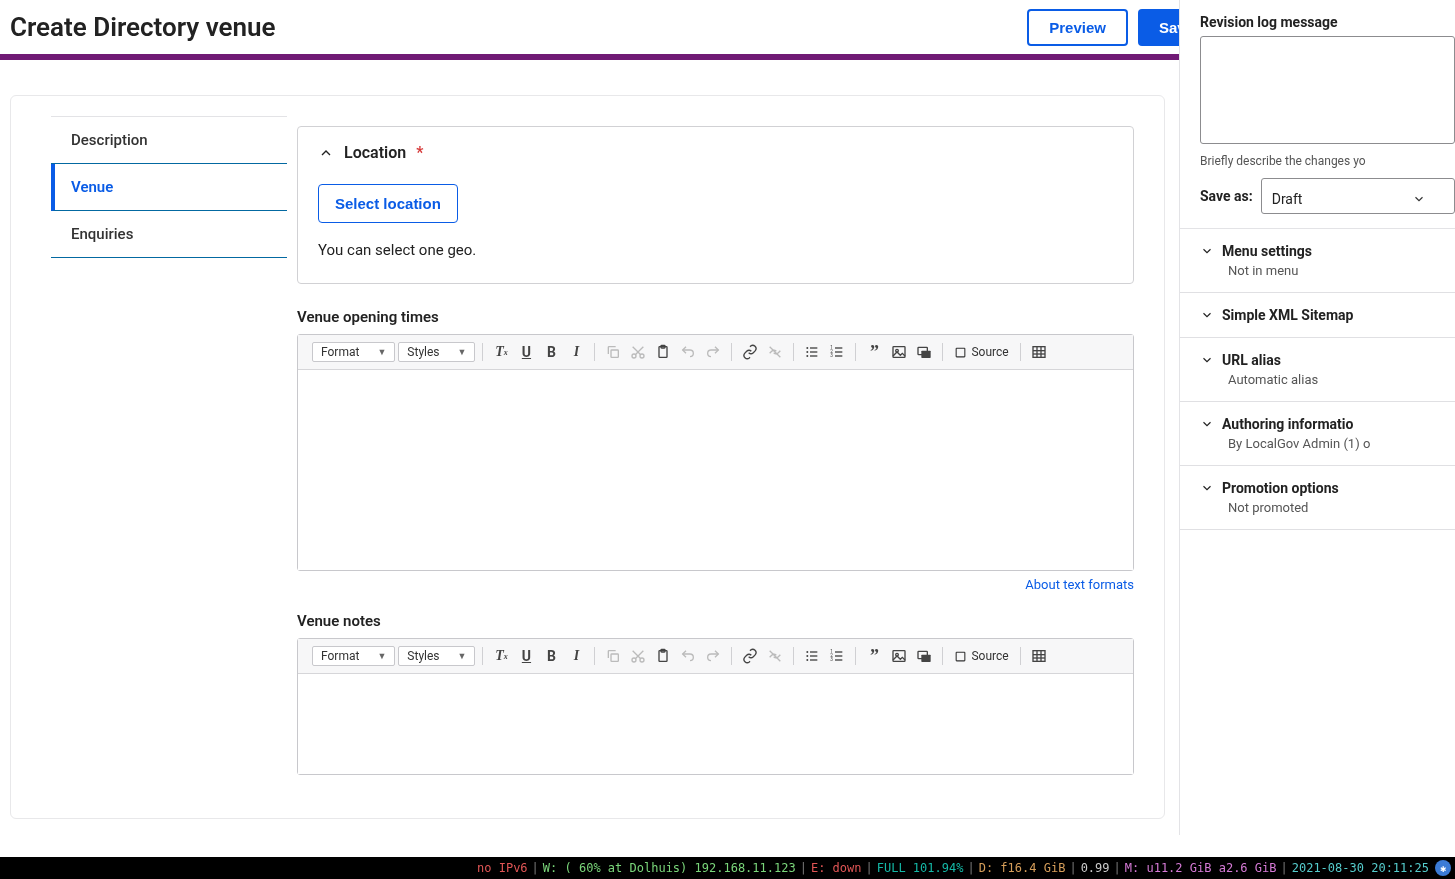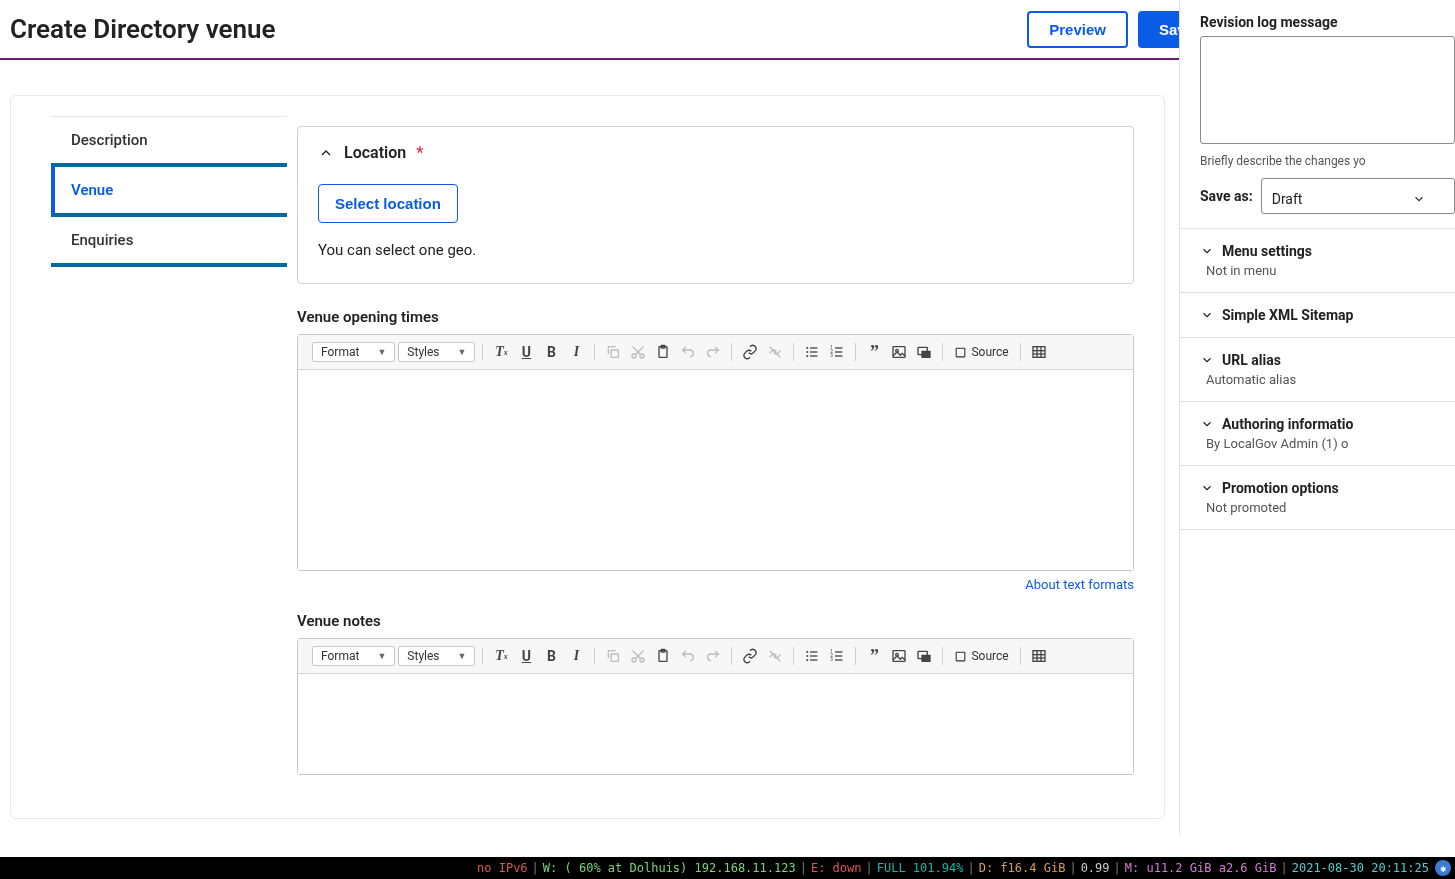--- a/index.html
+++ b/index.html
@@ -1,31 +1,31 @@
 <!DOCTYPE html>
 <html><head>
 <meta charset="utf-8">
 <style>
 * { box-sizing: border-box; margin: 0; padding: 0; }
 body { font-family: -apple-system, BlinkMacSystemFont, "Segoe UI", Roboto, sans-serif; background: #f5f5f7; color: #222; overflow: hidden; }
 
 .viewport { width: 1455px; height: 879px; position: relative; background: #fff; }
 
 
-.topbar { position: absolute; left: 0; top: 0; right: 230px; height: 60px; background: #fff; border-bottom: 2px solid #701a75; display: flex; align-items: center; justify-content: space-between; padding: 0 10px; }
+.topbar { position: absolute; left: 0; top: 0; right: 230px; height: 60px; background: #fff; border-bottom: 6px solid #701a75; display: flex; align-items: center; justify-content: space-between; padding: 0 10px; }
 .page-title { font-size: 26px; font-weight: 600; color: #222; }
 .actions { display: flex; gap: 10px; }
 .btn { font-size: 15px; font-weight: 600; padding: 8px 20px; border-radius: 4px; cursor: pointer; border: 1px solid transparent; }
 .btn-outline { background: #fff; border: 2px solid #0a5ce6; color: #0a5ce6; }
 .btn-primary { background: #0a5ce6; color: #fff; }
 
 
 .main-area { position: absolute; left: 10px; top: 95px; right: 290px; bottom: 60px; background: #fff; border: 1px solid #e8e8ea; border-radius: 6px; display: flex; }
 .tabs { width: 276px; padding: 20px 0 0 0; }
-.tab { padding: 14px 20px; font-size: 15px; color: #333; border-bottom: 4px solid #0369a1; cursor: pointer; font-weight: 500; }
+.tab { padding: 14px 20px; font-size: 15px; color: #333; border-bottom: 1px solid #0369a1; cursor: pointer; font-weight: 500; }
 .tab:first-child { border-top: 1px solid #e3e3e6; }
 .tab.active { color: #0a5ce6; border-left: 4px solid #0a5ce6; font-weight: 600; padding-left: 16px; }
 .tabs-inner { margin-left: 40px; }
 
 .form-panel { flex: 1; padding: 30px 30px 30px 10px; overflow-y: auto; }
 .fieldset { border: 1px solid #d1d1d4; border-radius: 4px; padding: 16px 20px 24px 20px; margin-bottom: 24px; }
 .fs-header { display: flex; align-items: center; gap: 10px; font-size: 16px; font-weight: 600; margin-bottom: 22px; cursor: pointer; }
 .required-mark { color: #d63939; }
 .btn-secondary { border: 1px solid #0a5ce6; color: #0a5ce6; background: #fff; font-weight: 600; padding: 10px 16px; border-radius: 4px; font-size: 15px; cursor: pointer; }
 .help-text { font-size: 15px; color: #222; margin-top: 18px; }
@@ -54,21 +54,21 @@
 .side-label { font-size: 14px; font-weight: 700; margin-bottom: 6px; }
 .side-textarea { width: 100%; height: 108px; border: 1px solid #8c8c8f; border-radius: 3px; resize: none; padding: 6px; font-family: inherit; }
 .side-desc { font-size: 12px; color: #555; margin-top: 6px; }
 .saveas-row { display: flex; align-items: center; gap: 8px; margin-top: 10px; }
 .saveas-row label { font-size: 14px; font-weight: 700; }
 .select-box { border: 1px solid #8c8c8f; border-radius: 3px; padding: 12px 28px 6px 10px; font-size: 14px; background: #fff; position: relative; cursor: pointer; flex: 1; display: flex; align-items: center; justify-content: space-between; }
 .select-box .chev { font-size: 12px; color: #333; }
 
 .acc-item { padding: 14px 0 14px 20px; border-bottom: 1px solid #e0e0e3; cursor: pointer; }
 .acc-head { display: flex; align-items: center; gap: 8px; font-size: 14px; font-weight: 700; }
-.acc-sub { font-size: 13px; color: #555; margin-top: 4px; margin-left: 6px; }
+.acc-sub { font-size: 13px; color: #555; margin-top: 4px; margin-left: 28px; }
 .chev-down { display: inline-block; }
 
 .shadow-strip { position: absolute; left: 1120px; top: 0; width: 110px; bottom: 44px; background: linear-gradient(to right, #e9e9ec, #f4f4f6 40%, #fff 100%); z-index: -1; }
 .gray-gap { position: absolute; left: 0; top: 60px; right: 230px; bottom: 44px; background: #f3f3f5; z-index: -2; }
 
 
 .statusbar { position: absolute; left: 0; right: 0; bottom: 0; height: 22px; background: #000; font-family: "DejaVu Sans Mono", monospace; font-size: 12px; display: flex; align-items: center; justify-content: flex-end; padding: 0 4px; white-space: nowrap; overflow: hidden; }
 .statusbar span { padding: 0 2px; }
 .st-sep { color: #777; }
 .st-red { color: #e05555; }

